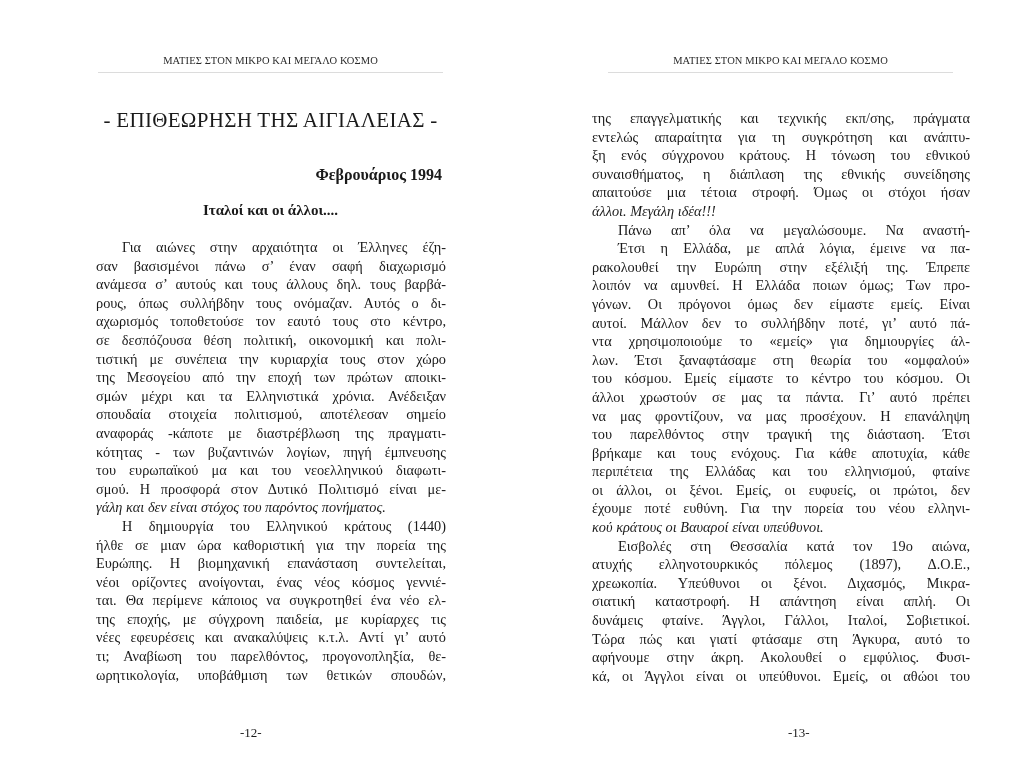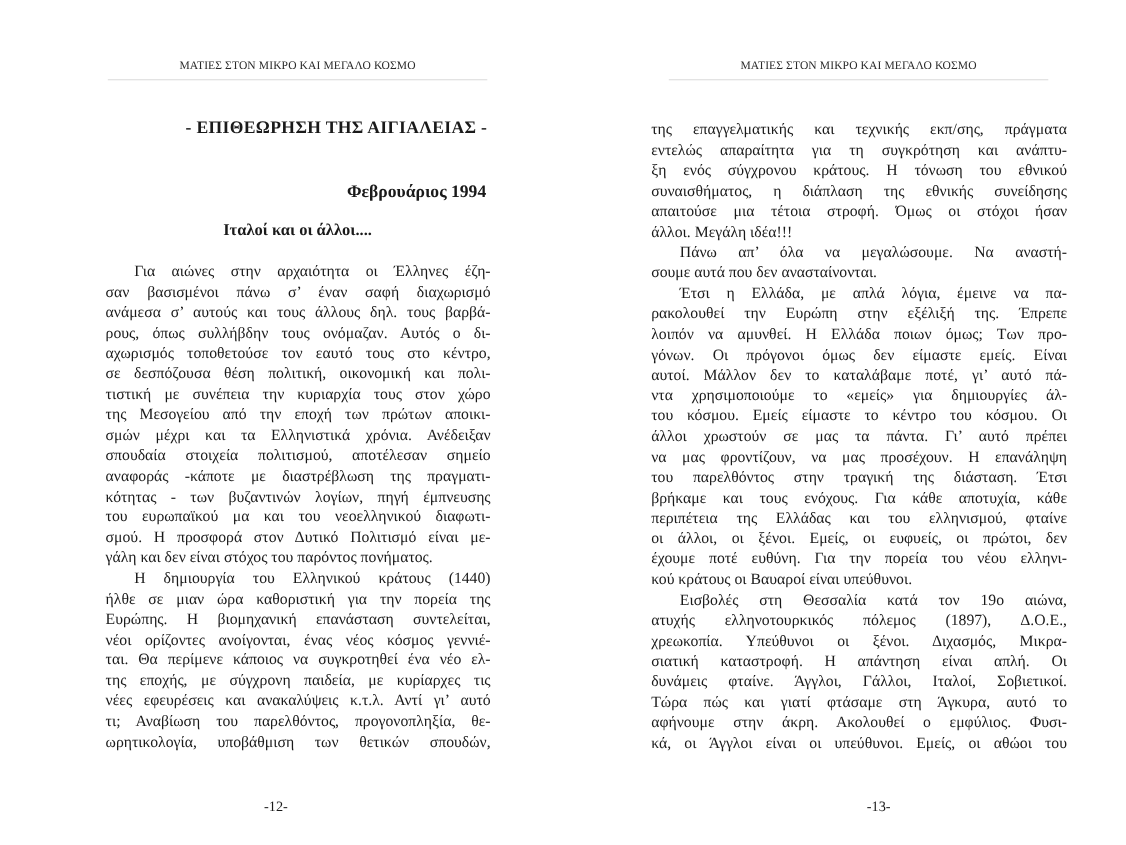--- a/index.html
+++ b/index.html
@@ -9,29 +9,29 @@
   .page.left { left: 0; width: 512px; }
   .page.right { left: 512px; width: 512px; }
   .running-head { position: absolute; top: 55px; font-size: 10.5px; color: #2a2a2a;
                   text-align: center; letter-spacing: 0.1px; }
   .left .running-head { left: 98px; width: 345px; }
   .right .running-head { left: 96px; width: 345px; }
   .head-rule { position: absolute; top: 72px; height: 1px; background: #dcdcdc; }
   .left .head-rule { left: 98px; width: 345px; }
   .right .head-rule { left: 96px; width: 345px; }
   .section-title { position: absolute; left: 98px; width: 345px; top: 108px;
-                   font-weight: bold; font-size: 16px; text-align: right; letter-spacing: 0.3px; }
+                   font-weight: normal; font-size: 21px; text-align: center; letter-spacing: 0.3px; }
   .date-line { position: absolute; right: 70px; top: 166px; font-weight: bold; font-size: 16px; }
   .subtitle { position: absolute; left: 98px; width: 345px; top: 202px;
               font-weight: bold; font-size: 15px; text-align: center; }
   .body { position: absolute; font-size: 14.3px; line-height: 18.6px; text-align: justify; }
   .left .body { left: 96px; width: 350px; top: 238px; }
   .right .body { left: 80px; width: 378px; top: 109px; }
   .body .line { display: block; white-space: nowrap; text-align-last: justify; text-align: justify; }
-  .body .line.last { text-align-last: left; }
+  .body .line.last { text-align-last: left; font-style: italic; }
   .body .line.indent { padding-left: 26px; }
   .page-number { position: absolute; top: 725px; font-size: 13px; font-family: Liberation Serif, serif; }
   .left .page-number { left: 240px; }
   .right .page-number { left: 240px; margin-left: 36px; }
 </style>
 </head>
 <body>
 
 <div class="page left">
   <div class="running-head">ΜΑΤΙΕΣ ΣΤΟΝ ΜΙΚΡΟ ΚΑΙ ΜΕΓΑΛΟ ΚΟΣΜΟ</div>
@@ -72,27 +72,27 @@
   <div class="running-head">ΜΑΤΙΕΣ ΣΤΟΝ ΜΙΚΡΟ ΚΑΙ ΜΕΓΑΛΟ ΚΟΣΜΟ</div>
   <div class="head-rule"></div>
   <div class="body">
     <span class="line">της επαγγελματικής και τεχνικής εκπ/σης, πράγματα</span>
     <span class="line">εντελώς απαραίτητα για τη συγκρότηση και ανάπτυ-</span>
     <span class="line">ξη ενός σύγχρονου κράτους. Η τόνωση του εθνικού</span>
     <span class="line">συναισθήματος, η διάπλαση της εθνικής συνείδησης</span>
     <span class="line">απαιτούσε μια τέτοια στροφή. Όμως οι στόχοι ήσαν</span>
     <span class="line last">άλλοι. Μεγάλη ιδέα!!!</span>
     <span class="line indent">Πάνω απ’ όλα να μεγαλώσουμε. Να αναστή-</span>
-    <span class="line last">σουμε αυτά που δεν ανασταίνονται.</span>
     <span class="line indent">Έτσι η Ελλάδα, με απλά λόγια, έμεινε να πα-</span>
     <span class="line">ρακολουθεί την Ευρώπη στην εξέλιξή της. Έπρεπε</span>
     <span class="line">λοιπόν να αμυνθεί. Η Ελλάδα ποιων όμως; Των προ-</span>
     <span class="line">γόνων. Οι πρόγονοι όμως δεν είμαστε εμείς. Είναι</span>
-    <span class="line">αυτοί. Μάλλον δεν το καταλάβαμε ποτέ, γι’ αυτό πά-</span>
+    <span class="line">αυτοί. Μάλλον δεν το συλλήβδην ποτέ, γι’ αυτό πά-</span>
     <span class="line">ντα χρησιμοποιούμε το «εμείς» για δημιουργίες άλ-</span>
+    <span class="line">λων. Έτσι ξαναφτάσαμε στη θεωρία του «ομφαλού»</span>
     <span class="line">του κόσμου. Εμείς είμαστε το κέντρο του κόσμου. Οι</span>
     <span class="line">άλλοι χρωστούν σε μας τα πάντα. Γι’ αυτό πρέπει</span>
     <span class="line">να μας φροντίζουν, να μας προσέχουν. Η επανάληψη</span>
     <span class="line">του παρελθόντος στην τραγική της διάσταση. Έτσι</span>
     <span class="line">βρήκαμε και τους ενόχους. Για κάθε αποτυχία, κάθε</span>
     <span class="line">περιπέτεια της Ελλάδας και του ελληνισμού, φταίνε</span>
     <span class="line">οι άλλοι, οι ξένοι. Εμείς, οι ευφυείς, οι πρώτοι, δεν</span>
     <span class="line">έχουμε ποτέ ευθύνη. Για την πορεία του νέου ελληνι-</span>
     <span class="line last">κού κράτους οι Βαυαροί είναι υπεύθυνοι.</span>
     <span class="line indent">Εισβολές στη Θεσσαλία κατά τον 19ο αιώνα,</span>

